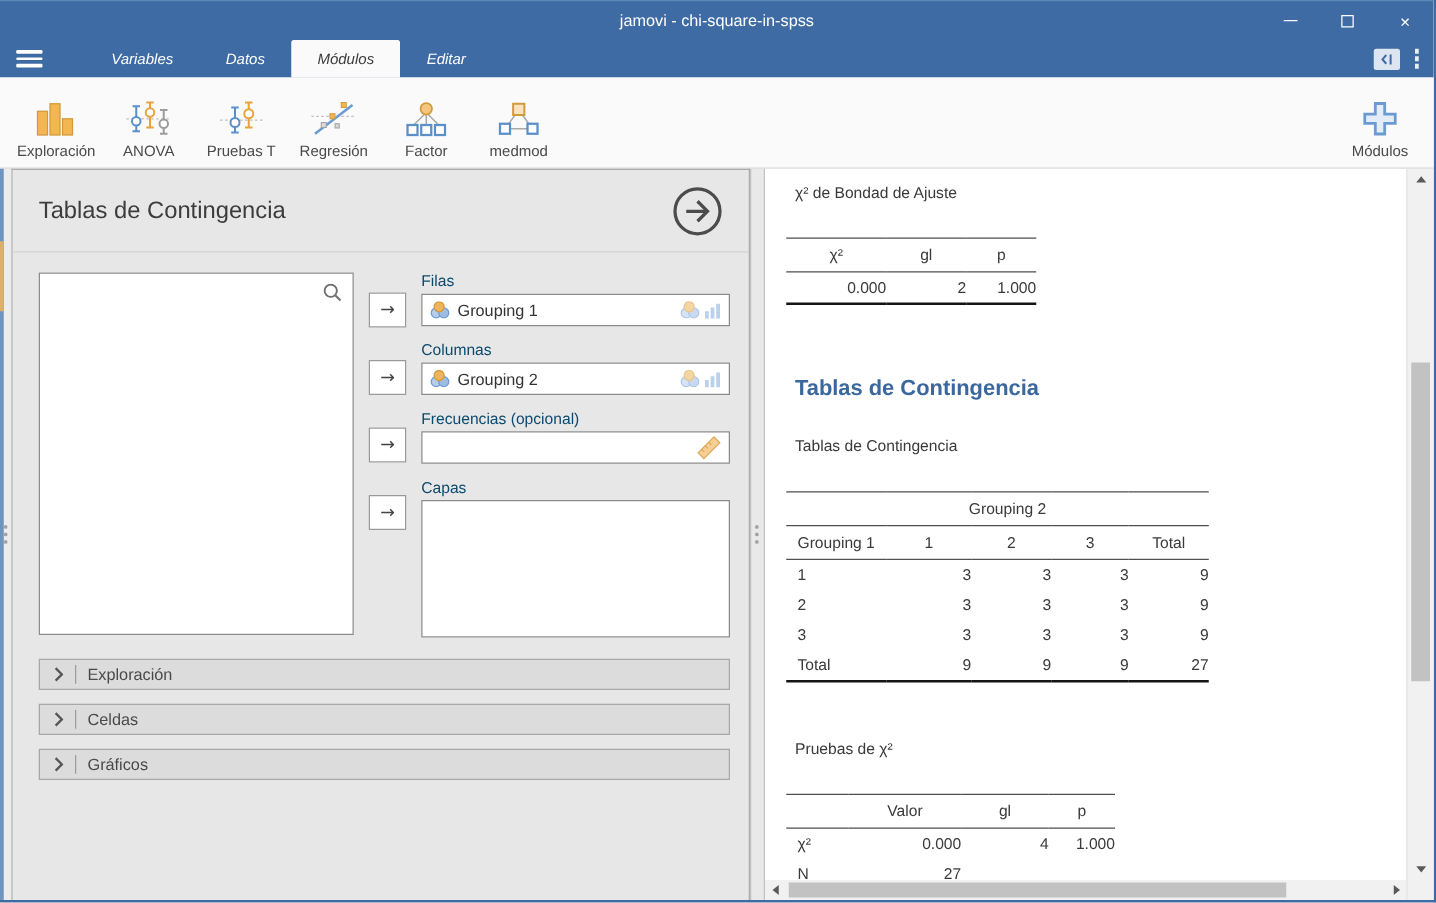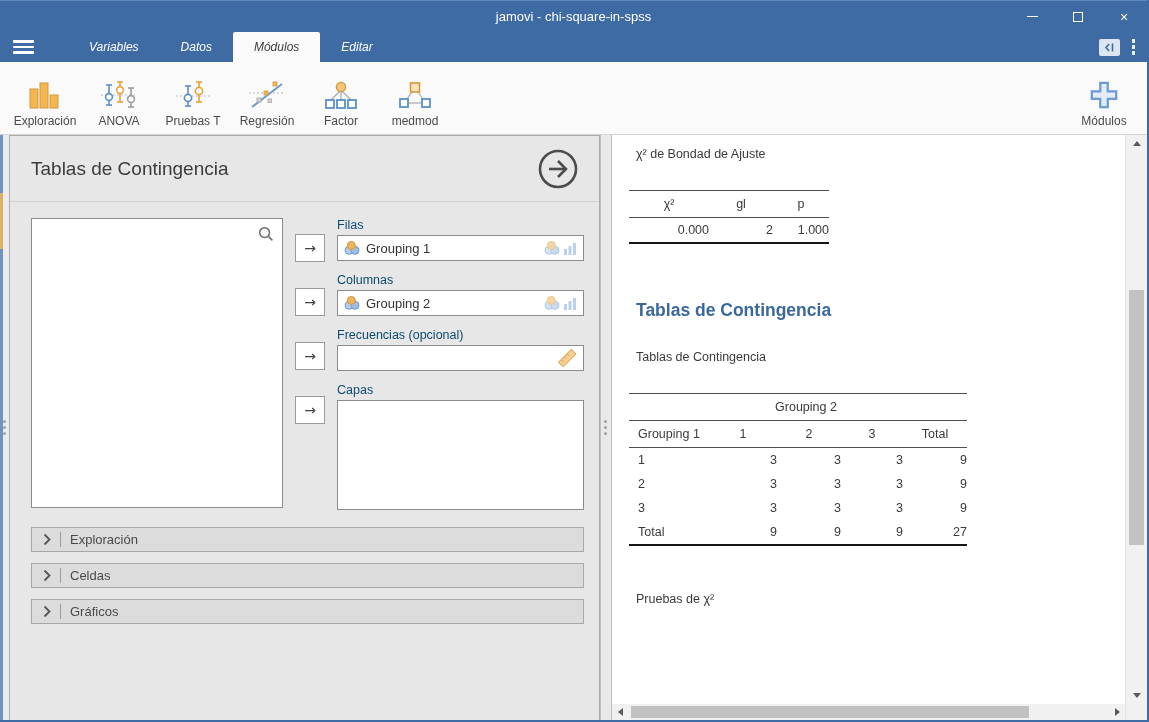--- a/index.html
+++ b/index.html
@@ -435,20 +435,44 @@
                 <td>9</td>
                 <td>9</td>
                 <td>27</td>
               </tr>
             </tbody>
           </table>
         </div>
 
         <div class="rtable tt-wrap">
           <div class="tcaption">Pruebas de χ²</div>
+          <table class="jt" style="width:263px;">
+            <thead>
+              <tr>
+                <th style="width:50px;"></th>
+                <th style="width:90px;">Valor</th>
+                <th style="width:70px;">gl</th>
+                <th>p</th>
+              </tr>
+            </thead>
+            <tbody>
+              <tr>
+                <td class="lft">χ²</td>
+                <td>0.000</td>
+                <td>4</td>
+                <td>1.000</td>
+              </tr>
+              <tr>
+                <td class="lft">N</td>
+                <td>27</td>
+                <td></td>
+                <td></td>
+              </tr>
+            </tbody>
+          </table>
         </div>
 
       </div>
 
       <div class="hscroll">
         <div class="arr">
             <div class="tri-l"></div>
           </div>
         <div class="hs-thumb"></div>
         <div class="arr">

